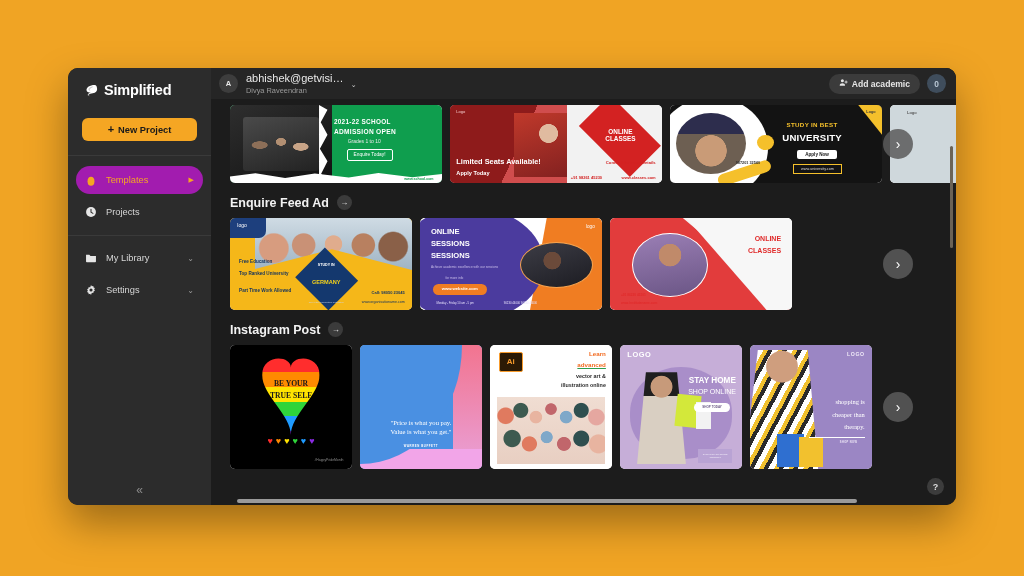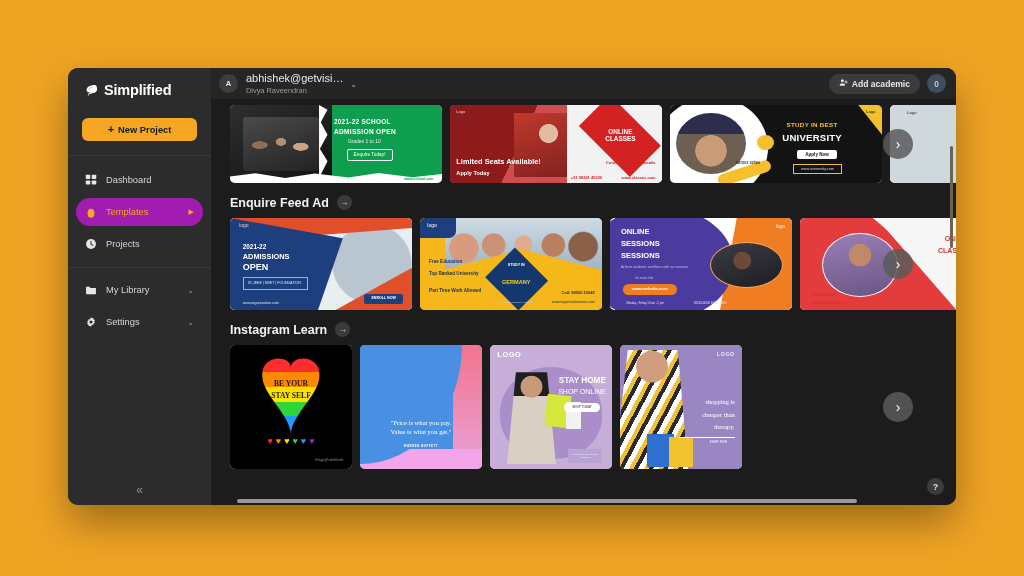--- a/index.html
+++ b/index.html
@@ -248,31 +248,20 @@
 
     <button class="new-project">
       <span class="plus">+</span>
       <span>New Project</span>
     </button>
 
     <div class="nav-div"></div>
 
     <nav class="nav">
 
-      <div class="nav-item">
-        <span class="ico">
-          <svg viewBox="0 0 16 16" width="12" height="12">
-            <rect x="1" y="1" width="6" height="5.5" rx="1" fill="#e6e6e6"></rect>
-            <rect x="9" y="1" width="6" height="5.5" rx="1" fill="#e6e6e6"></rect>
-            <rect x="1" y="8.5" width="6" height="5.5" rx="1" fill="#e6e6e6"></rect>
-            <rect x="9" y="8.5" width="6" height="5.5" rx="1" fill="#e6e6e6"></rect>
-          </svg>
-        </span>
-        <span>Dashboard</span>
-      </div>
 
       <div class="nav-item active">
         <span class="ico">
           <svg viewBox="0 0 16 16" width="12" height="13">
             <ellipse cx="8" cy="9" rx="4.6" ry="6" fill="#F5A623"></ellipse>
           </svg>
         </span>
         <span>Templates</span>
         <span class="caret-right">▶</span>
       </div>
@@ -418,39 +407,20 @@
         <div class="row-next">›</div>
       </div>
 
       <div class="section-title">
         <span>Enquire Feed Ad</span>
         <span class="arrow-btn">→</span>
       </div>
 
       <div class="row">
 
-        <div class="card fb">
-          <div class="poster" style="background:#fff;">
-            <div style="position:absolute;left:0;top:0;width:100%;height:100%;
-                        background:radial-gradient(circle at 78% 50%,#b9c6cf 26%,#e9eef1 27%);"></div>
-            <div style="position:absolute;left:0;top:0;width:100%;height:26%;background:#e04e2a;
-                        clip-path:polygon(0 0,100% 0,100% 42%,0 100%);"></div>
-            <div style="position:absolute;left:0;top:0;width:62%;height:100%;background:#1d3f7d;
-                        clip-path:polygon(0 0,100% 22%,78% 100%,0 100%);"></div>
-            <div style="position:absolute;right:0;bottom:0;width:42%;height:46%;background:#e04e2a;
-                        clip-path:polygon(100% 0,100% 100%,0 100%);"></div>
-            <div class="t" style="left:5%;top:5%;color:#f1c4b6;font-size:5px;font-weight:normal;">logo</div>
-            <div class="t" style="left:7%;top:27%;color:#fff;font-size:6.4px;">2021-22</div>
-            <div class="t" style="left:7%;top:38%;color:#fff;font-size:7.4px;">ADMISSIONS</div>
-            <div class="t" style="left:7%;top:49%;color:#fff;font-size:9px;">OPEN</div>
-            <div class="t" style="left:7%;top:64%;width:36%;border:.7px solid #9fb0cd;color:#dbe3f0;font-size:3.6px;padding:3px 4px;line-height:1.3;font-weight:normal;">IIT-JEEE | NEET | FOUNDATION</div>
-            <div class="t" style="left:7%;bottom:4%;color:#dbe3f0;font-size:3.6px;font-weight:normal;">www.organization.com</div>
-            <div class="t" style="right:5%;bottom:7%;background:#1d3f7d;color:#fff;font-size:3.6px;padding:3px 7px;border-radius:2px;">ENROLL NOW</div>
-          </div>
-        </div>
 
         <div class="card fb">
           <div class="poster p-yellow">
             <div style="position:absolute;left:14%;top:0;width:86%;height:56%;
                         background:radial-gradient(circle at 12% 58%,#d79c7f 10%,transparent 11%),
                                    radial-gradient(circle at 31% 52%,#c99176 10%,transparent 11%),
                                    radial-gradient(circle at 50% 50%,#e0ac8d 10%,transparent 11%),
                                    radial-gradient(circle at 69% 52%,#b88060 10%,transparent 11%),
                                    radial-gradient(circle at 88% 55%,#8a6048 10%,transparent 11%),
                                    linear-gradient(180deg,#cfdbe4,#9fb4c4);"></div>
@@ -506,34 +476,34 @@
             <div class="t" style="right:6%;top:32%;color:#e02b2b;font-size:7px;">CLASSES</div>
             <div class="t" style="left:6%;bottom:14%;color:#e02b2b;font-size:3.2px;">+91 86230 45101</div>
             <div class="t" style="left:6%;bottom:5%;color:#e02b2b;font-size:3.2px;">www.institutename.com</div>
           </div>
         </div>
 
         <div class="row-next">›</div>
       </div>
 
       <div class="section-title">
-        <span>Instagram Learn</span>
+        <span>Instagram Post</span>
         <span class="arrow-btn">→</span>
       </div>
 
       <div class="row">
 
         <div class="card ig">
           <div class="poster p-black">
             <div style="position:absolute;left:16%;top:13%;width:68%;height:56%;
                         background:linear-gradient(180deg,#ff2d2d 0 17%,#ff8a00 17% 34%,#ffe300 34% 51%,#2fd43a 51% 68%,#1f9bff 68% 85%,#8a2be2 85% 100%);
                         clip-path:path('M41 8 C41 -2 18 -3 18 14 C18 30 41 46 41 62 C41 46 64 30 64 14 C64 -3 41 -2 41 8 Z');
                         transform:scale(1.25);transform-origin:50% 20%;"></div>
             <div class="t" style="left:0;right:0;top:28%;text-align:center;color:#1b1b1b;font-size:7.6px;font-family:'Liberation Serif',serif;">BE YOUR</div>
-            <div class="t" style="left:0;right:0;top:38%;text-align:center;color:#1b1b1b;font-size:7.6px;font-family:'Liberation Serif',serif;">STAY SELF</div>
+            <div class="t" style="left:0;right:0;top:38%;text-align:center;color:#1b1b1b;font-size:7.6px;font-family:'Liberation Serif',serif;">TRUE SELF</div>
             <div style="position:absolute;left:0;right:0;top:73%;display:flex;justify-content:center;gap:3px;">
               <span style="color:#ff2d2d;font-size:9px;">♥</span>
               <span style="color:#ff8a00;font-size:9px;">♥</span>
               <span style="color:#ffe300;font-size:9px;">♥</span>
               <span style="color:#2fd43a;font-size:9px;">♥</span>
               <span style="color:#1f9bff;font-size:9px;">♥</span>
               <span style="color:#8a2be2;font-size:9px;">♥</span>
             </div>
             <div class="t" style="right:7%;bottom:5%;color:#8b8b8b;font-size:3.4px;font-weight:normal;">#HappyPrideMonth</div>
           </div>
@@ -548,20 +518,48 @@
                         border-bottom-right-radius:100% 100%;"></div>
             <div class="t" style="left:8%;right:8%;top:60%;text-align:center;color:#fff;font-size:6.6px;
                         font-family:'Liberation Serif',serif;line-height:1.35;font-weight:normal;">
               <span>"Price is what you pay.</span><br>
               <span>Value is what you get."</span>
             </div>
             <div class="t" style="left:0;right:0;top:81%;text-align:center;color:#ffffff;font-size:2.8px;letter-spacing:.6px;">WARREN BUFFETT</div>
           </div>
         </div>
 
+        <div class="card ig">
+          <div class="poster p-white">
+            <div class="t" style="left:7%;top:6%;width:20%;height:16%;background:#2b1a05;border:1px solid #f79b2c;border-radius:2px;
+                        display:flex;align-items:center;justify-content:center;color:#f79b2c;font-size:8px;">Ai</div>
+            <div class="t" style="right:5%;top:5%;color:#f26b21;font-size:6.2px;">Learn</div>
+            <div class="t" style="right:5%;top:14%;color:#f26b21;font-size:6.2px;text-decoration:underline;text-decoration-color:#2e9d4f;">advanced</div>
+            <div class="t" style="right:5%;top:23%;color:#2b2b2b;font-size:5.4px;">vector art &amp;</div>
+            <div class="t" style="right:5%;top:31%;color:#2b2b2b;font-size:5.4px;">illustration online</div>
+            <div style="position:absolute;left:6%;top:42%;width:88%;height:54%;background:#f3e3d8;overflow:hidden;">
+              <div style="position:absolute;inset:0;
+                   background:
+                     radial-gradient(circle at 8% 28%,#e07a5f 7%,transparent 8%),
+                     radial-gradient(circle at 22% 20%,#3d5a50 7%,transparent 8%),
+                     radial-gradient(circle at 36% 30%,#e8b4a0 7%,transparent 8%),
+                     radial-gradient(circle at 50% 18%,#c1666b 7%,transparent 8%),
+                     radial-gradient(circle at 64% 30%,#7fa8c9 7%,transparent 8%),
+                     radial-gradient(circle at 78% 20%,#2f4f4f 7%,transparent 8%),
+                     radial-gradient(circle at 92% 30%,#e5a7a0 7%,transparent 8%),
+                     radial-gradient(circle at 14% 62%,#3d5a50 8%,transparent 9%),
+                     radial-gradient(circle at 30% 70%,#e07a5f 8%,transparent 9%),
+                     radial-gradient(circle at 46% 60%,#7fa8c9 8%,transparent 9%),
+                     radial-gradient(circle at 62% 70%,#c1666b 8%,transparent 9%),
+                     radial-gradient(circle at 78% 62%,#2f4f4f 8%,transparent 9%),
+                     radial-gradient(circle at 94% 70%,#e8b4a0 8%,transparent 9%),
+                     linear-gradient(180deg,#f0ddd2,#e8cfc2);"></div>
+            </div>
+          </div>
+        </div>
 
         <div class="card ig">
           <div class="poster p-lilac">
             <div style="position:absolute;left:8%;top:18%;width:84%;height:74%;background:#a98ec9;border-radius:50% 50% 46% 46%;"></div>
             <div style="position:absolute;left:14%;top:22%;width:40%;height:74%;
                         background:radial-gradient(circle at 50% 16%,#c79a7a 13%,transparent 14%),
                                    linear-gradient(180deg,#1f1f1f 0 26%,#d9cfc2 26% 100%);
                         clip-path:polygon(18% 0,82% 0,100% 100%,0 100%);"></div>
             <div style="position:absolute;left:46%;top:40%;width:20%;height:26%;background:#d3e83a;transform:rotate(6deg);"></div>
             <div style="position:absolute;left:62%;top:46%;width:13%;height:22%;background:#f2f2f2;"></div>

